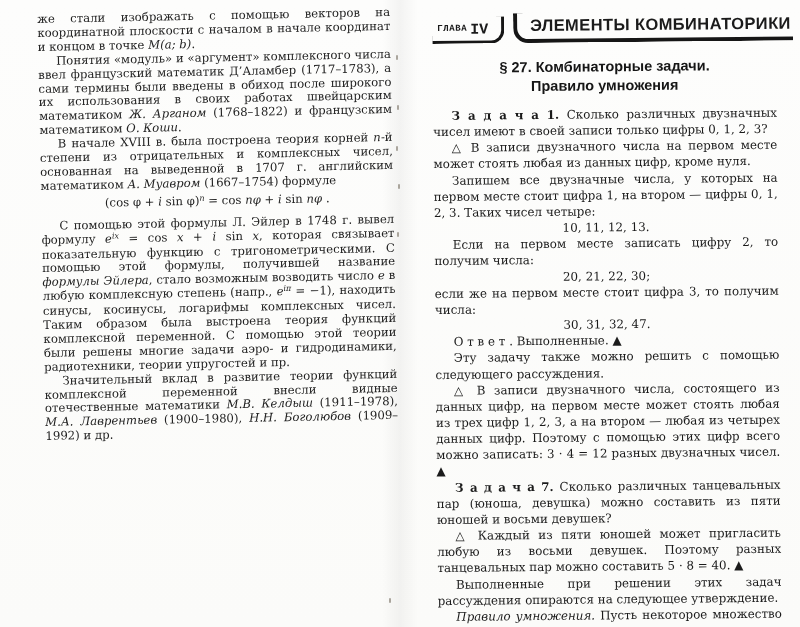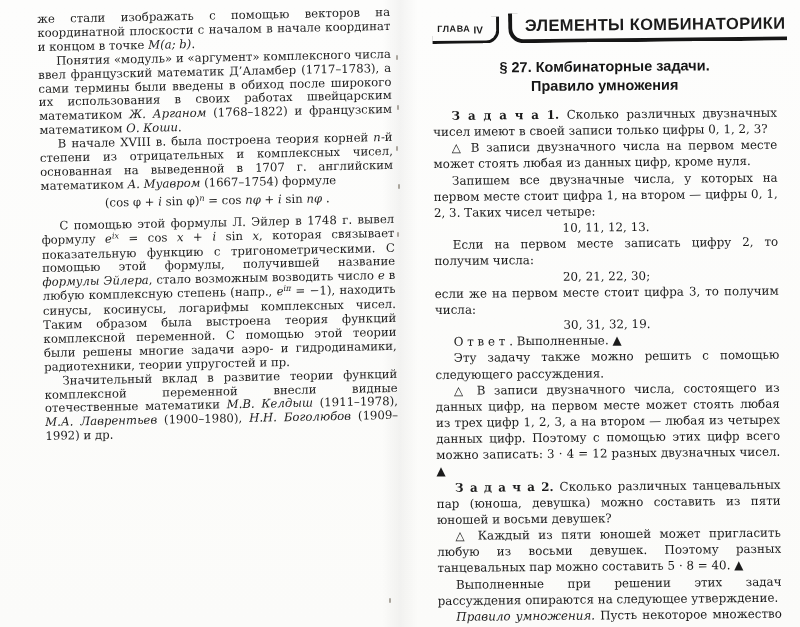--- a/index.html
+++ b/index.html
@@ -35,24 +35,24 @@
     color:#1b1b1b;
   }
   .chapter-header{
     display:flex;align-items:stretch;gap:9px;
     font-family:"Liberation Sans",sans-serif;margin:2px 0 0 0;
   }
   .chapter-tab{
     align-self:flex-end;display:flex;align-items:flex-end;gap:3px;
     border-bottom:3px solid #161616;border-right:3px solid #161616;
     border-bottom-right-radius:13px;
-    padding:0 13px 3px 5px;height:21px;white-space:nowrap;
+    padding:0 13px 3px 5px;height:21px;white-space:nowrap;font-family:Liberation Mono, monospace;
   }
   .chapter-label{font-size:9px;font-weight:bold;letter-spacing:.6px;padding-bottom:1px;}
-  .chapter-number{font-size:10px;font-weight:bold;line-height:15px;}
+  .chapter-number{font-size:15px;font-weight:bold;line-height:15px;}
   .chapter-title-box{
     flex:1;border-bottom:4px solid #161616;border-left:4px solid #161616;
     border-bottom-left-radius:15px;
     padding:2px 2px 4px 13px;
     font-size:16.5px;font-weight:bold;letter-spacing:.4px;white-space:nowrap;
     line-height:20px;
   }
   .section-title{
     margin:15px 0 11px;text-align:center;
     font-family:"Liberation Sans",sans-serif;
@@ -109,25 +109,25 @@
     </h2>
 
     <div class="body-text">
         <p class="para indent"><span class="bd">З а д а ч а  1.</span><span> Сколько различных двузначных чисел имеют в своей записи только цифры 0, 1, 2, 3?</span></p>
         <p class="para indent"><span>△ В записи двузначного числа на первом месте может стоять любая из данных цифр, кроме нуля.</span></p>
         <p class="para indent"><span>Запишем все двузначные числа, у которых на первом месте стоит цифра 1, на втором — цифры 0, 1, 2, 3. Таких чисел четыре:</span></p>
         <p class="para center"><span>10, 11, 12, 13.</span></p>
         <p class="para indent"><span>Если на первом месте записать цифру 2, то получим числа:</span></p>
         <p class="para center"><span>20, 21, 22, 30;</span></p>
         <p class="para noindent"><span>если же на первом месте стоит цифра 3, то получим числа:</span></p>
-        <p class="para center"><span>30, 31, 32, 19.</span></p>
+        <p class="para center"><span>30, 31, 32, 47.</span></p>
         <p class="para indent"><span>О т в е т .</span><span> Выполненные. ▲</span></p>
         <p class="para indent"><span>Эту задачу также можно решить с помощью следующего рассуждения.</span></p>
         <p class="para indent"><span>△ В записи двузначного числа, состоящего из данных цифр, на первом месте может стоять любая из трех цифр 1, 2, 3, а на втором — любая из четырех данных цифр. Поэтому с помощью этих цифр всего можно записать: 3 · 4 = 12 разных двузначных чисел. ▲</span></p>
-        <p class="para indent"><span class="bd">З а д а ч а  2.</span><span> Сколько различных танцевальных пар (юноша, девушка) можно составить из пяти юношей и восьми девушек?</span></p>
+        <p class="para indent"><span class="bd">З а д а ч а  7.</span><span> Сколько различных танцевальных пар (юноша, девушка) можно составить из пяти юношей и восьми девушек?</span></p>
         <p class="para indent"><span>△ Каждый из пяти юношей может пригласить любую из восьми девушек. Поэтому разных танцевальных пар можно составить 5 · 8 = 40. ▲</span></p>
         <p class="para indent"><span>Выполненные при решении этих задач рассуждения опираются на следующее утверждение.</span></p>
         <p class="para indent"><span class="it">Правило умножения.</span><span> Пусть некоторое множество состоит из </span><span class="it">m</span><span> различных элементов одного вида и </span><span class="it">n</span></p>
       </div>
 
   </div>
 
 </div>
 
 </body></html>

